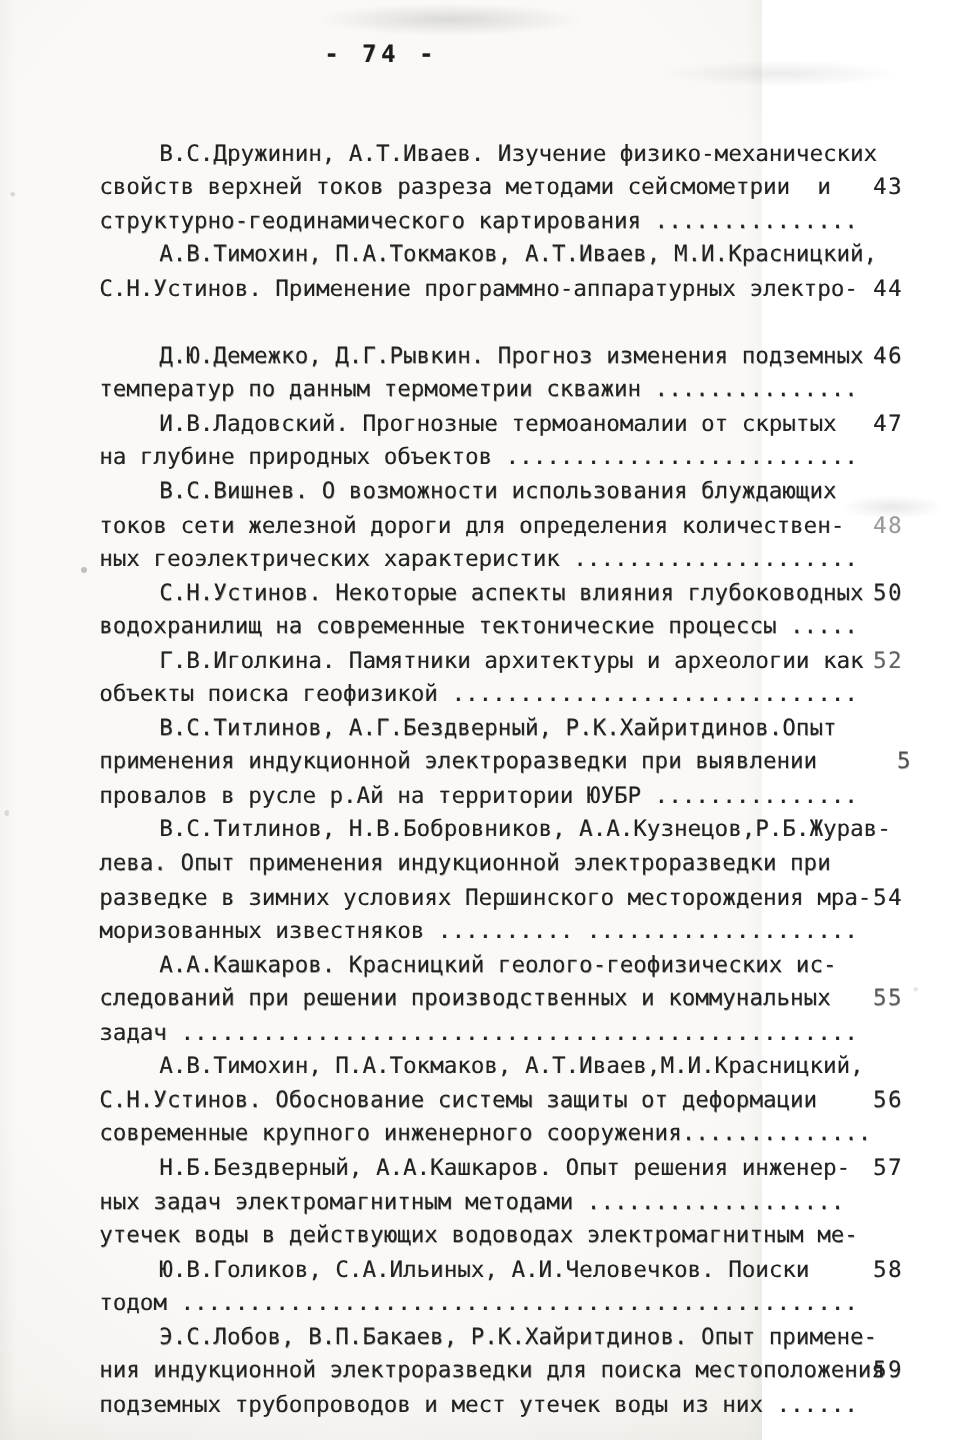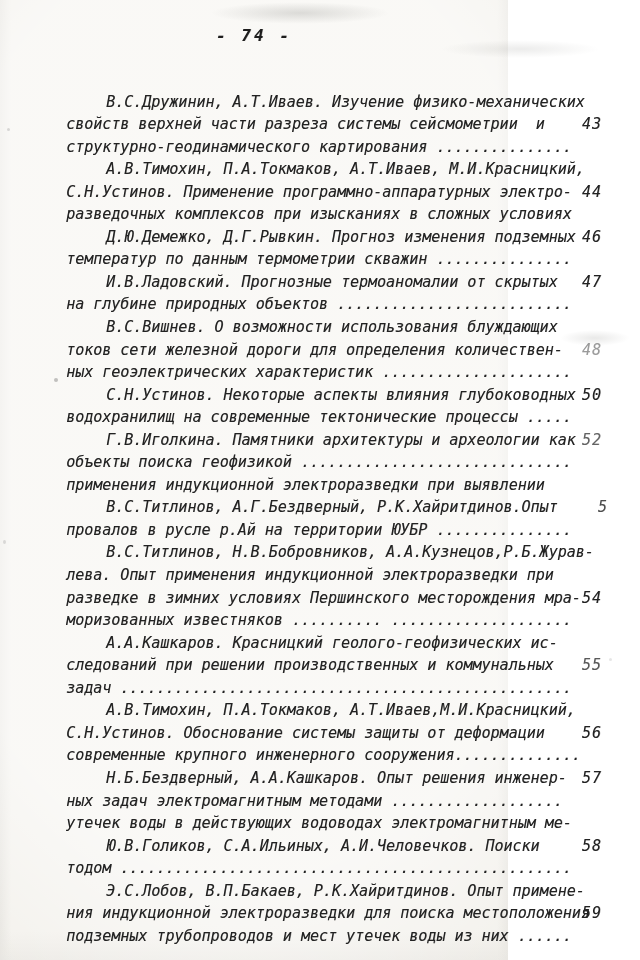--- a/index.html
+++ b/index.html
@@ -11,21 +11,20 @@
     position: relative;
     width: 508px; height: 960px;
     background:
       radial-gradient(ellipse 120% 90% at 48% 42%, rgba(255,255,255,0.55) 55%, rgba(0,0,0,0) 78%),
       linear-gradient(90deg, #e7e5e0 0%, rgba(231,229,224,0) 2.2%),
       linear-gradient(270deg, #e9e7e2 0%, rgba(233,231,226,0) 2.2%),
       linear-gradient(0deg, #eceae5 0%, rgba(236,234,229,0) 3%),
       #f3f1ec;
     font-family: "DejaVu Sans Mono", "Liberation Mono", monospace;
     color: #212121;
-    font-style: italic;
   }
   .header {
     position: absolute;
     top: 26px; left: 0;
     width: 100%;
     text-align: center;
     font-size: 16px;
     font-weight: bold;
     letter-spacing: 3px;
     color: #1d1d1d;
@@ -69,37 +68,36 @@
 <div class="page">
 
   <div class="header">- 74 -</div>
 
   <div class="toc-body">
       <div class="line indent">
     <span class="txt">В.С.Дружинин, А.Т.Иваев. Изучение физико-механических</span>
     
   </div>
       <div class="line">
-    <span class="txt">свойств верхней части разреза системы сейсмометрии  и</span>
+    <span class="txt">свойств верхней токов разреза методами сейсмометрии  и</span>
     
   </div>
       <div class="line">
     <span class="txt">структурно-геодинамического картирования ...............</span>
     <span class="pg">43</span>
   </div>
       <div class="line indent">
     <span class="txt">А.В.Тимохин, П.А.Токмаков, А.Т.Иваев, М.И.Красницкий,</span>
     
   </div>
       <div class="line">
     <span class="txt">С.Н.Устинов. Применение программно-аппаратурных электро-</span>
     
   </div>
       <div class="line">
-    <span class="txt">разведочных комплексов при изысканиях в сложных условиях</span>
     <span class="pg">44</span>
   </div>
       <div class="line indent">
     <span class="txt">Д.Ю.Демежко, Д.Г.Рывкин. Прогноз изменения подземных</span>
     
   </div>
       <div class="line">
     <span class="txt">температур по данным термометрии скважин ...............</span>
     <span class="pg">46</span>
   </div>
@@ -132,26 +130,26 @@
     <span class="pg">50</span>
   </div>
       <div class="line indent">
     <span class="txt">Г.В.Иголкина. Памятники архитектуры и археологии как</span>
     
   </div>
       <div class="line">
     <span class="txt">объекты поиска геофизикой ..............................</span>
     <span class="pg" style="opacity: 0.7;">52</span>
   </div>
+      <div class="line indent">
+    <span class="txt">В.С.Титлинов, А.Г.Бездверный, Р.К.Хайритдинов.Опыт</span>
+    
+  </div>
       <div class="line">
     <span class="txt">применения индукционной электроразведки при выявлении</span>
-    
-  </div>
-      <div class="line indent">
-    <span class="txt">В.С.Титлинов, А.Г.Бездверный, Р.К.Хайритдинов.Опыт</span>
     
   </div>
       <div class="line">
     <span class="txt">провалов в русле р.Ай на территории ЮУБР ...............</span>
     <span class="pg shift" style="opacity: 0.8;">5</span>
   </div>
       <div class="line indent">
     <span class="txt">В.С.Титлинов, Н.В.Бобровников, А.А.Кузнецов,Р.Б.Журав-</span>
     
   </div>

